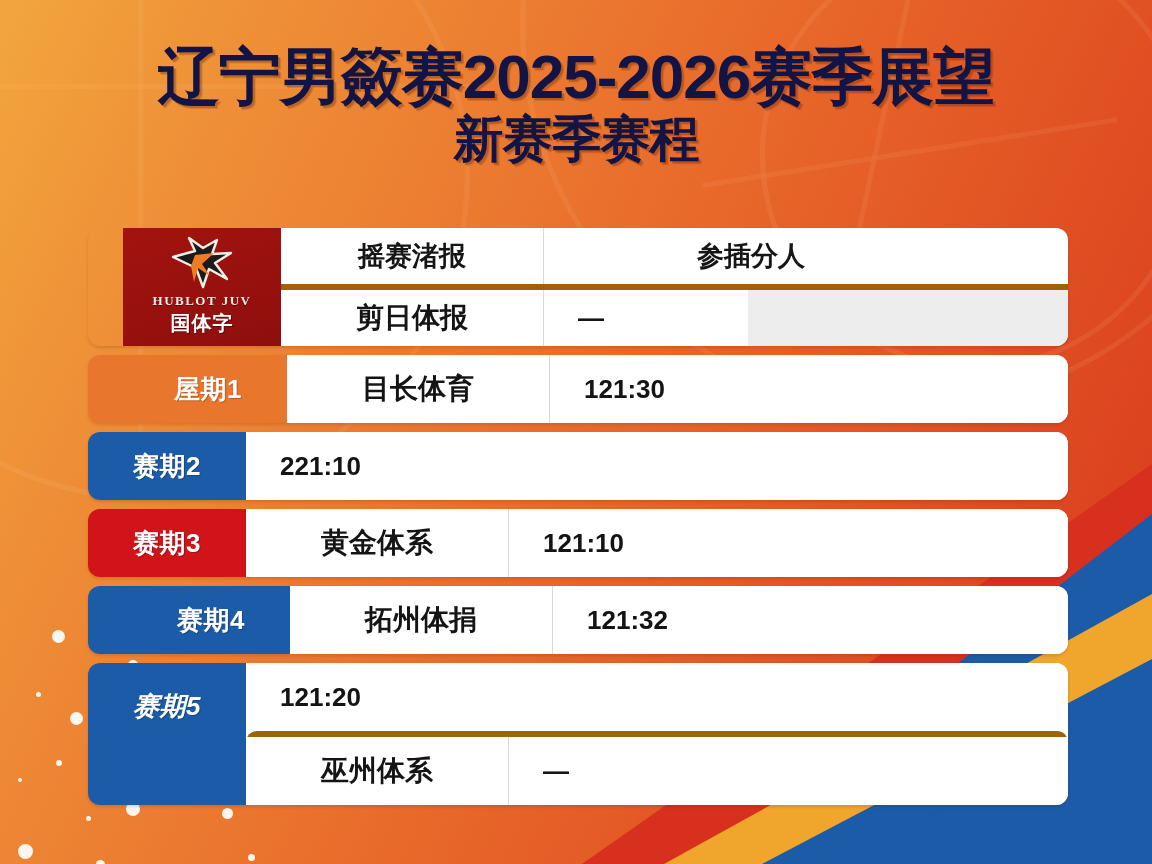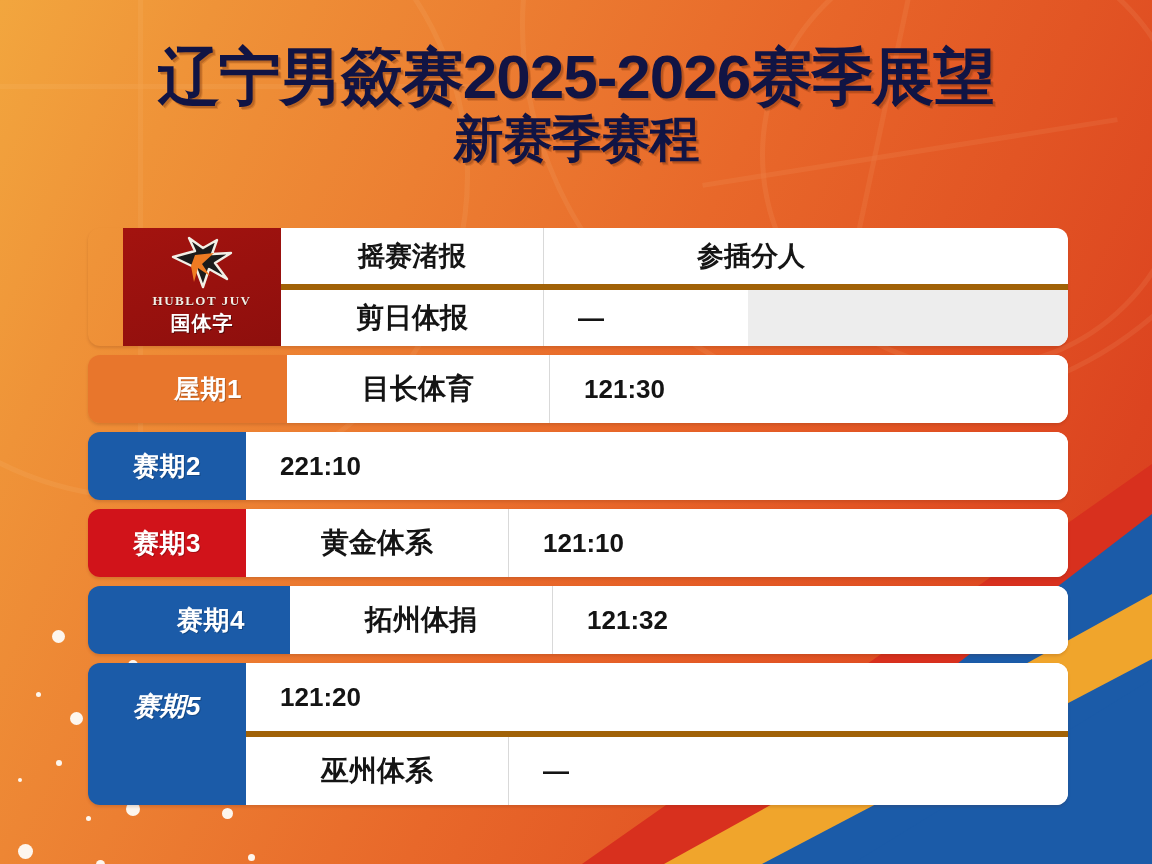--- a/index.html
+++ b/index.html
@@ -354,21 +354,21 @@
             </div>
           </div>
         </div>
         <div class="row">
           <div class="label-cell top-align" style="background: rgb(27, 91, 168);">赛期5</div>
           <div class="body-cell">
             <div class="subrow" style="min-height: 68px;">
               <div class="c-score">121:20</div>
               <div class="c-extra"></div>
             </div>
-            <div class="subrow" style="min-height: 68px;">
+            <div class="subrow" style="min-height: 68px; border-radius: 11px;">
               <div class="c-team">巫州体系</div>
               <div class="c-score">—</div>
               <div class="c-extra"></div>
             </div>
           </div>
         </div>
       </div>
   </div>
 </div>
 

